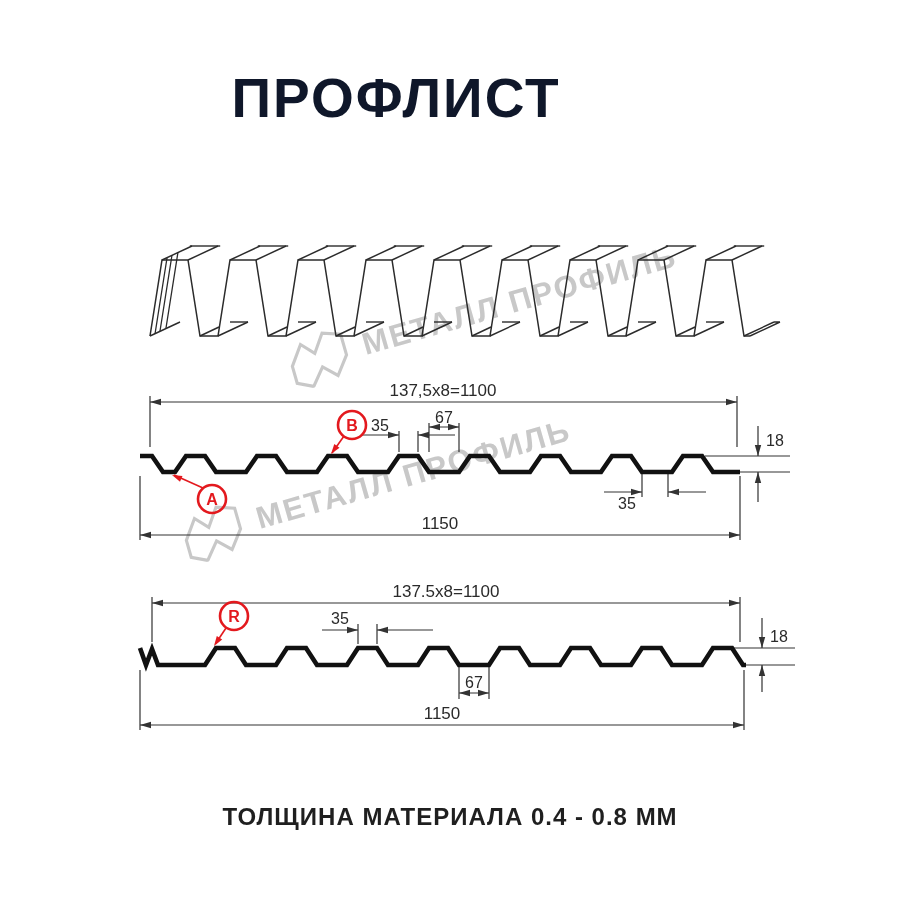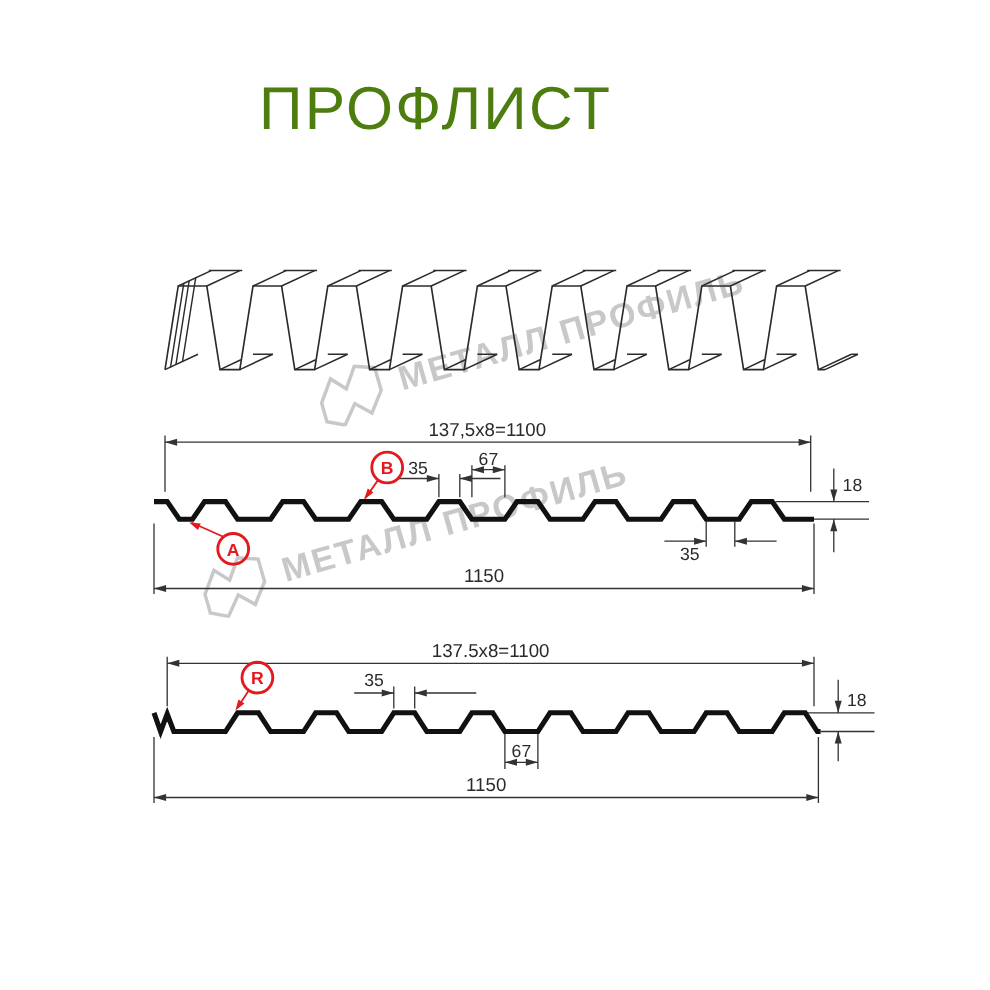--- a/index.html
+++ b/index.html
@@ -1,19 +1,19 @@
 <!DOCTYPE html>
 <html><head>
 <meta charset="utf-8">
 <style>
   html,body{margin:0;padding:0;background:#fff;}
   #page{position:relative;width:900px;height:900px;background:#ffffff;overflow:hidden;
         font-family:"Liberation Sans",sans-serif;}
   .title{position:absolute;left:0;top:66px;width:792px;text-align:center;
-         font-size:55px;font-weight:normal;letter-spacing:2px;color:#4d7c0f;}
+         font-size:55px;font-weight:bold;letter-spacing:2px;color:#0f172a;}
   .subtitle{position:absolute;left:0;top:131px;width:900px;text-align:center;
          font-size:27px;font-weight:normal;letter-spacing:2px;color:#111;}
   .footer{position:absolute;left:0;top:803px;width:900px;text-align:center;
          font-size:24px;font-weight:bold;letter-spacing:1px;color:#1f1f1f;}
   .wm{position:absolute;display:flex;align-items:center;gap:14px;
       transform:rotate(-16deg);transform-origin:0 50%;z-index:1;pointer-events:none;}
   .wm span{font-size:31px;font-weight:bold;letter-spacing:2px;color:#c8c8c8;white-space:nowrap;}
   svg.layer{position:absolute;left:0;z-index:2;}
   text{font-family:"Liberation Sans",sans-serif;}
   .dim{font-size:16px;fill:#2a2a2a;}
@@ -159,13 +159,14 @@
       </g>
     <text class="dimbig" x="446" y="17" text-anchor="middle">137.5x8=1100</text>
     <text class="dim" x="340" y="44" text-anchor="middle">35</text>
     <text class="dim" x="474" y="108" text-anchor="middle">67</text>
     <text class="dim" x="770" y="62" text-anchor="start">18</text>
     <text class="dimbig" x="442" y="139" text-anchor="middle">1150</text>
     <circle cx="234" cy="36" r="14" fill="none" stroke="#e3191e" stroke-width="2.6"></circle>
     <text class="red" x="234" y="42" text-anchor="middle">R</text>
   </svg>
 
+  <div class="footer">ТОЛЩИНА МАТЕРИАЛА 0.4 - 0.8 ММ</div>
 </div>
 
 </body></html>

